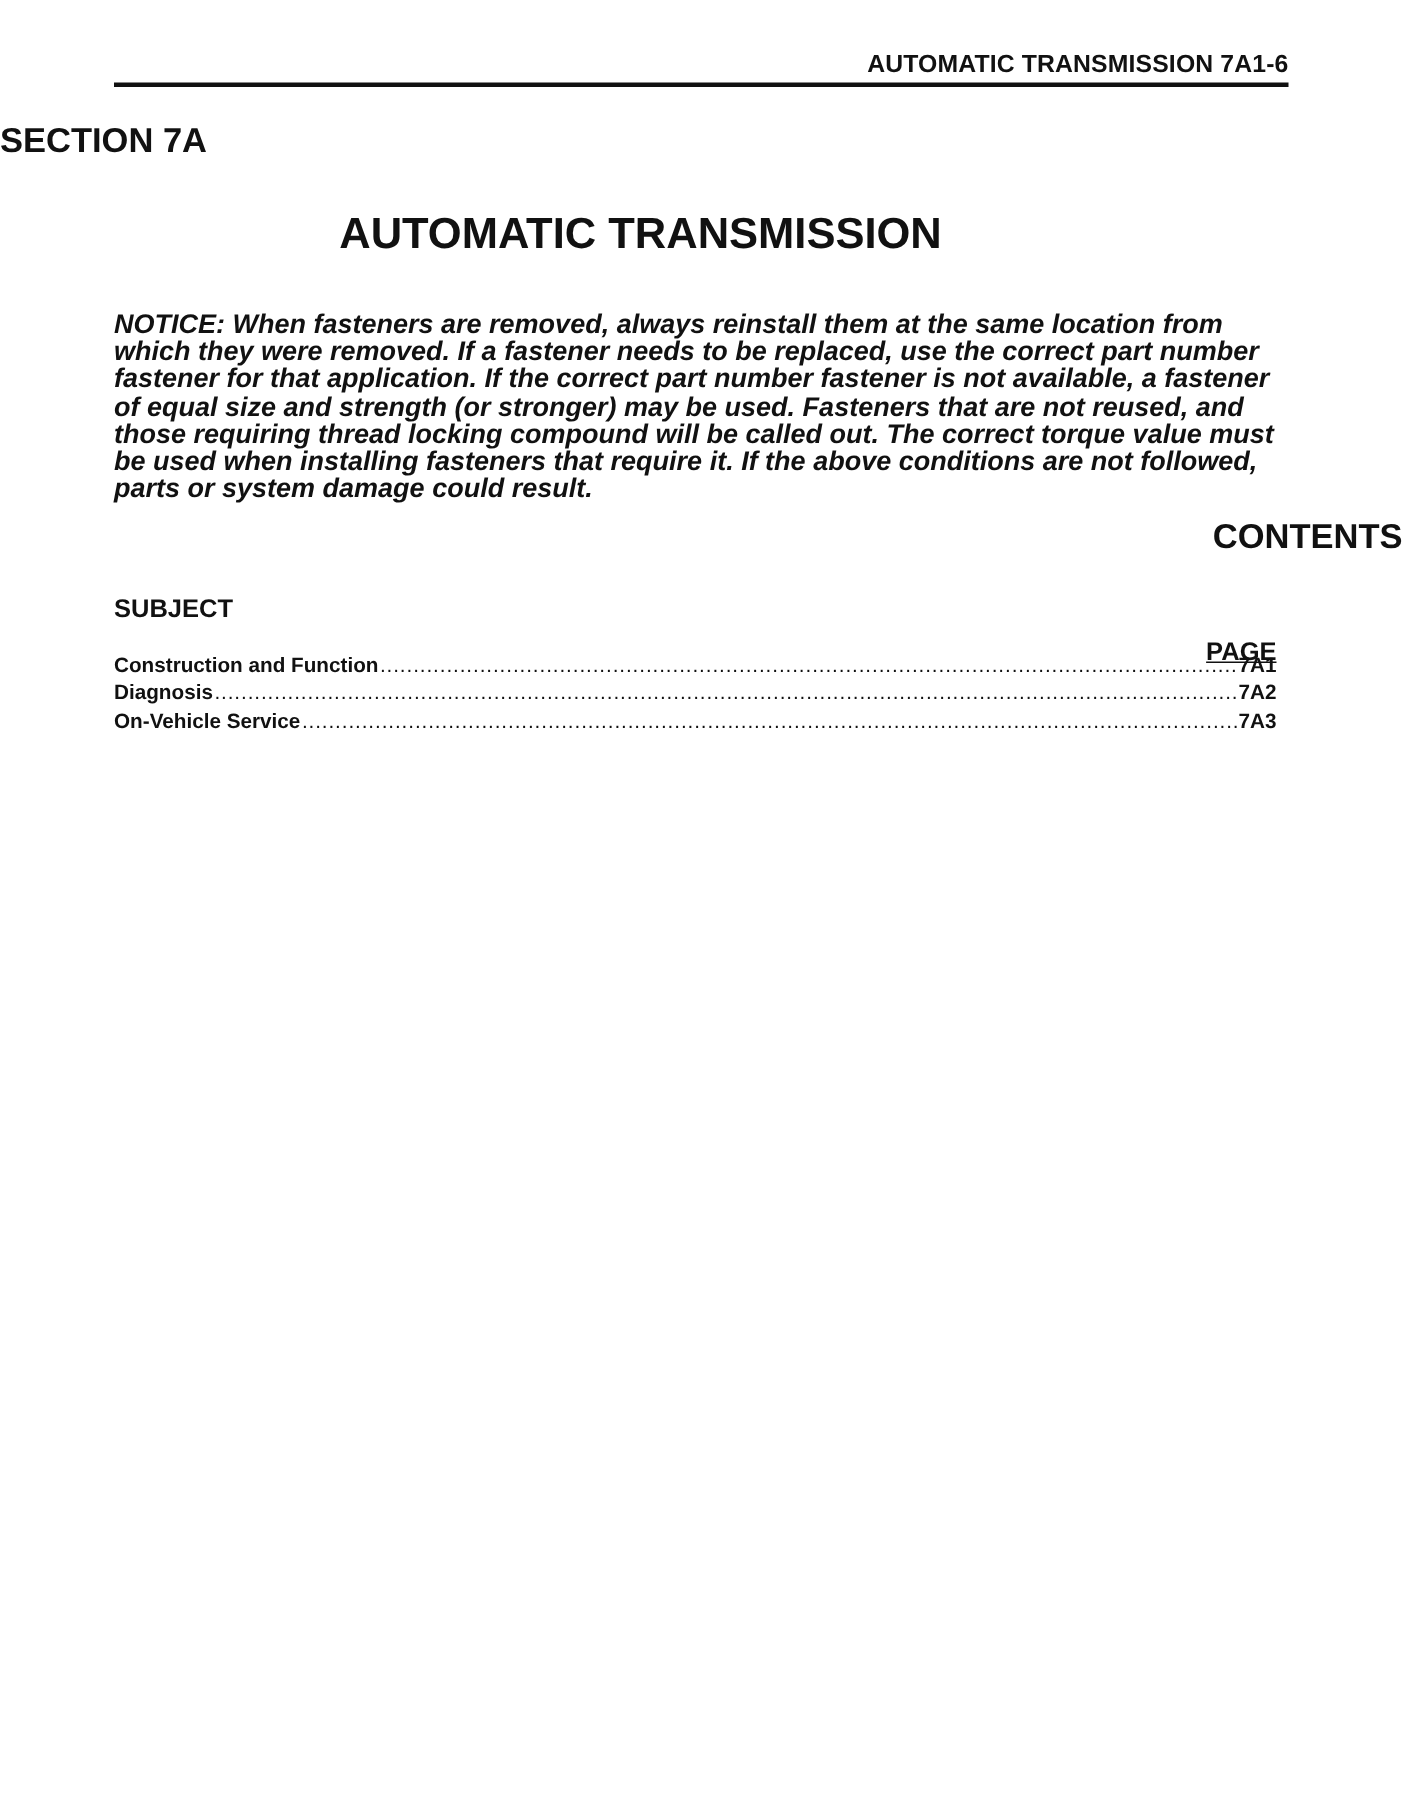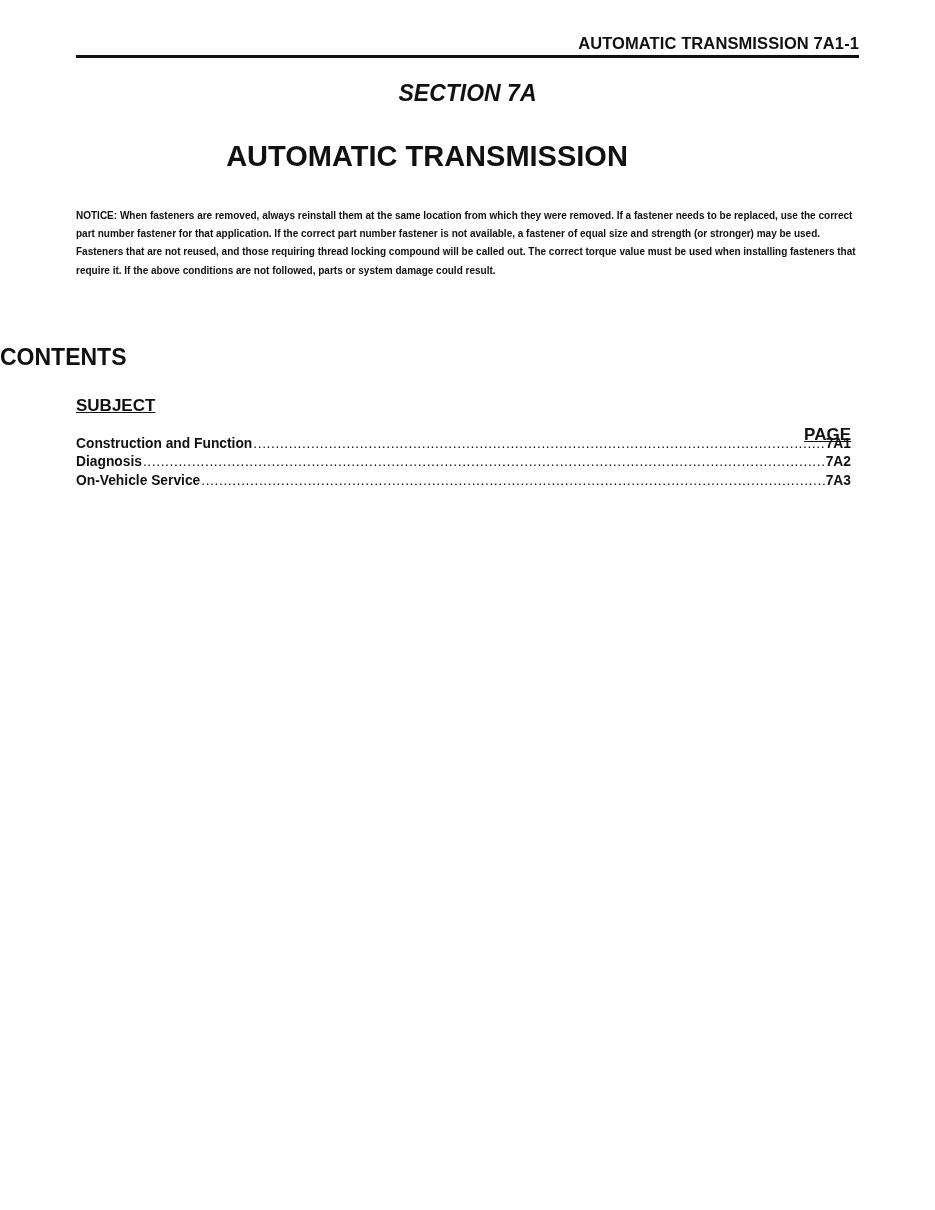--- a/index.html
+++ b/index.html
@@ -10,38 +10,38 @@
     .running-header {
       position: absolute; right: 76px; top: 34px;
       font-size: 16.5px; font-weight: bold; letter-spacing: 0.1px;
       white-space: nowrap;
     }
     .header-rule {
       position: absolute; left: 76px; top: 55px; width: 783px; height: 2.5px;
       background: #111111;
     }
     .section-label {
-      position: absolute; left: 0; width: 935px; top: 80px; text-align: center;
-      font-size: 23px; font-weight: bold; font-style: italic;
+      position: absolute; left: 0; width: 935px; top: 80px; text-align: left;
+      font-size: 23px; font-weight: bold;
     }
     .doc-title {
       position: absolute; left: 0; width: 854px; top: 140px; text-align: center;
       font-size: 29px; font-weight: bold;
     }
     .notice {
       position: absolute; left: 76px; top: 207px; width: 784px;
-      font-size: 10px; font-weight: bold; line-height: 18.2px;
+      font-size: 18px; font-weight: bold; line-height: 18.2px; font-style: italic;
     }
     .contents-heading {
-      position: absolute; left: 0; width: 935px; top: 344px; text-align: left;
+      position: absolute; left: 0; width: 935px; top: 344px; text-align: right;
       font-size: 23px; font-weight: bold;
     }
     .col-subject {
       position: absolute; left: 76px; top: 396px;
-      font-size: 17px; font-weight: bold; text-decoration: underline;
+      font-size: 17px; font-weight: bold; 
     }
     .col-page {
       position: absolute; right: 84px; top: 397px;
       font-size: 17px; font-weight: bold; text-decoration: underline; margin-top: 28px;
     }
     .toc {
       position: absolute; left: 76px; top: 435px; width: 775px;
       font-size: 13.8px; font-weight: bold;
     }
     .toc-row {
@@ -54,21 +54,21 @@
       font-weight: normal; letter-spacing: 0.6px;
     }
     .toc-leader::after {
       content: "....................................................................................................................................................................................................................................................";
     }
     .toc-page { white-space: nowrap; }
   </style>
 </head>
 <body>
 
-<div class="running-header">AUTOMATIC TRANSMISSION 7A1-1</div>
+<div class="running-header">AUTOMATIC TRANSMISSION 7A1-6</div>
 <div class="header-rule"></div>
 
 <div class="section-label">SECTION 7A</div>
 <div class="doc-title">AUTOMATIC TRANSMISSION</div>
 
 <div class="notice">NOTICE: When fasteners are removed, always reinstall them at the same location from which they were removed. If a fastener needs to be replaced, use the correct part number fastener for that application. If the correct part number fastener is not available, a fastener of equal size and strength (or stronger) may be used. Fasteners that are not reused, and those requiring thread locking compound will be called out. The correct torque value must be used when installing fasteners that require it. If the above conditions are not followed, parts or system damage could result.</div>
 
 <div class="contents-heading">CONTENTS</div>
 
 <div class="col-subject">SUBJECT</div>

